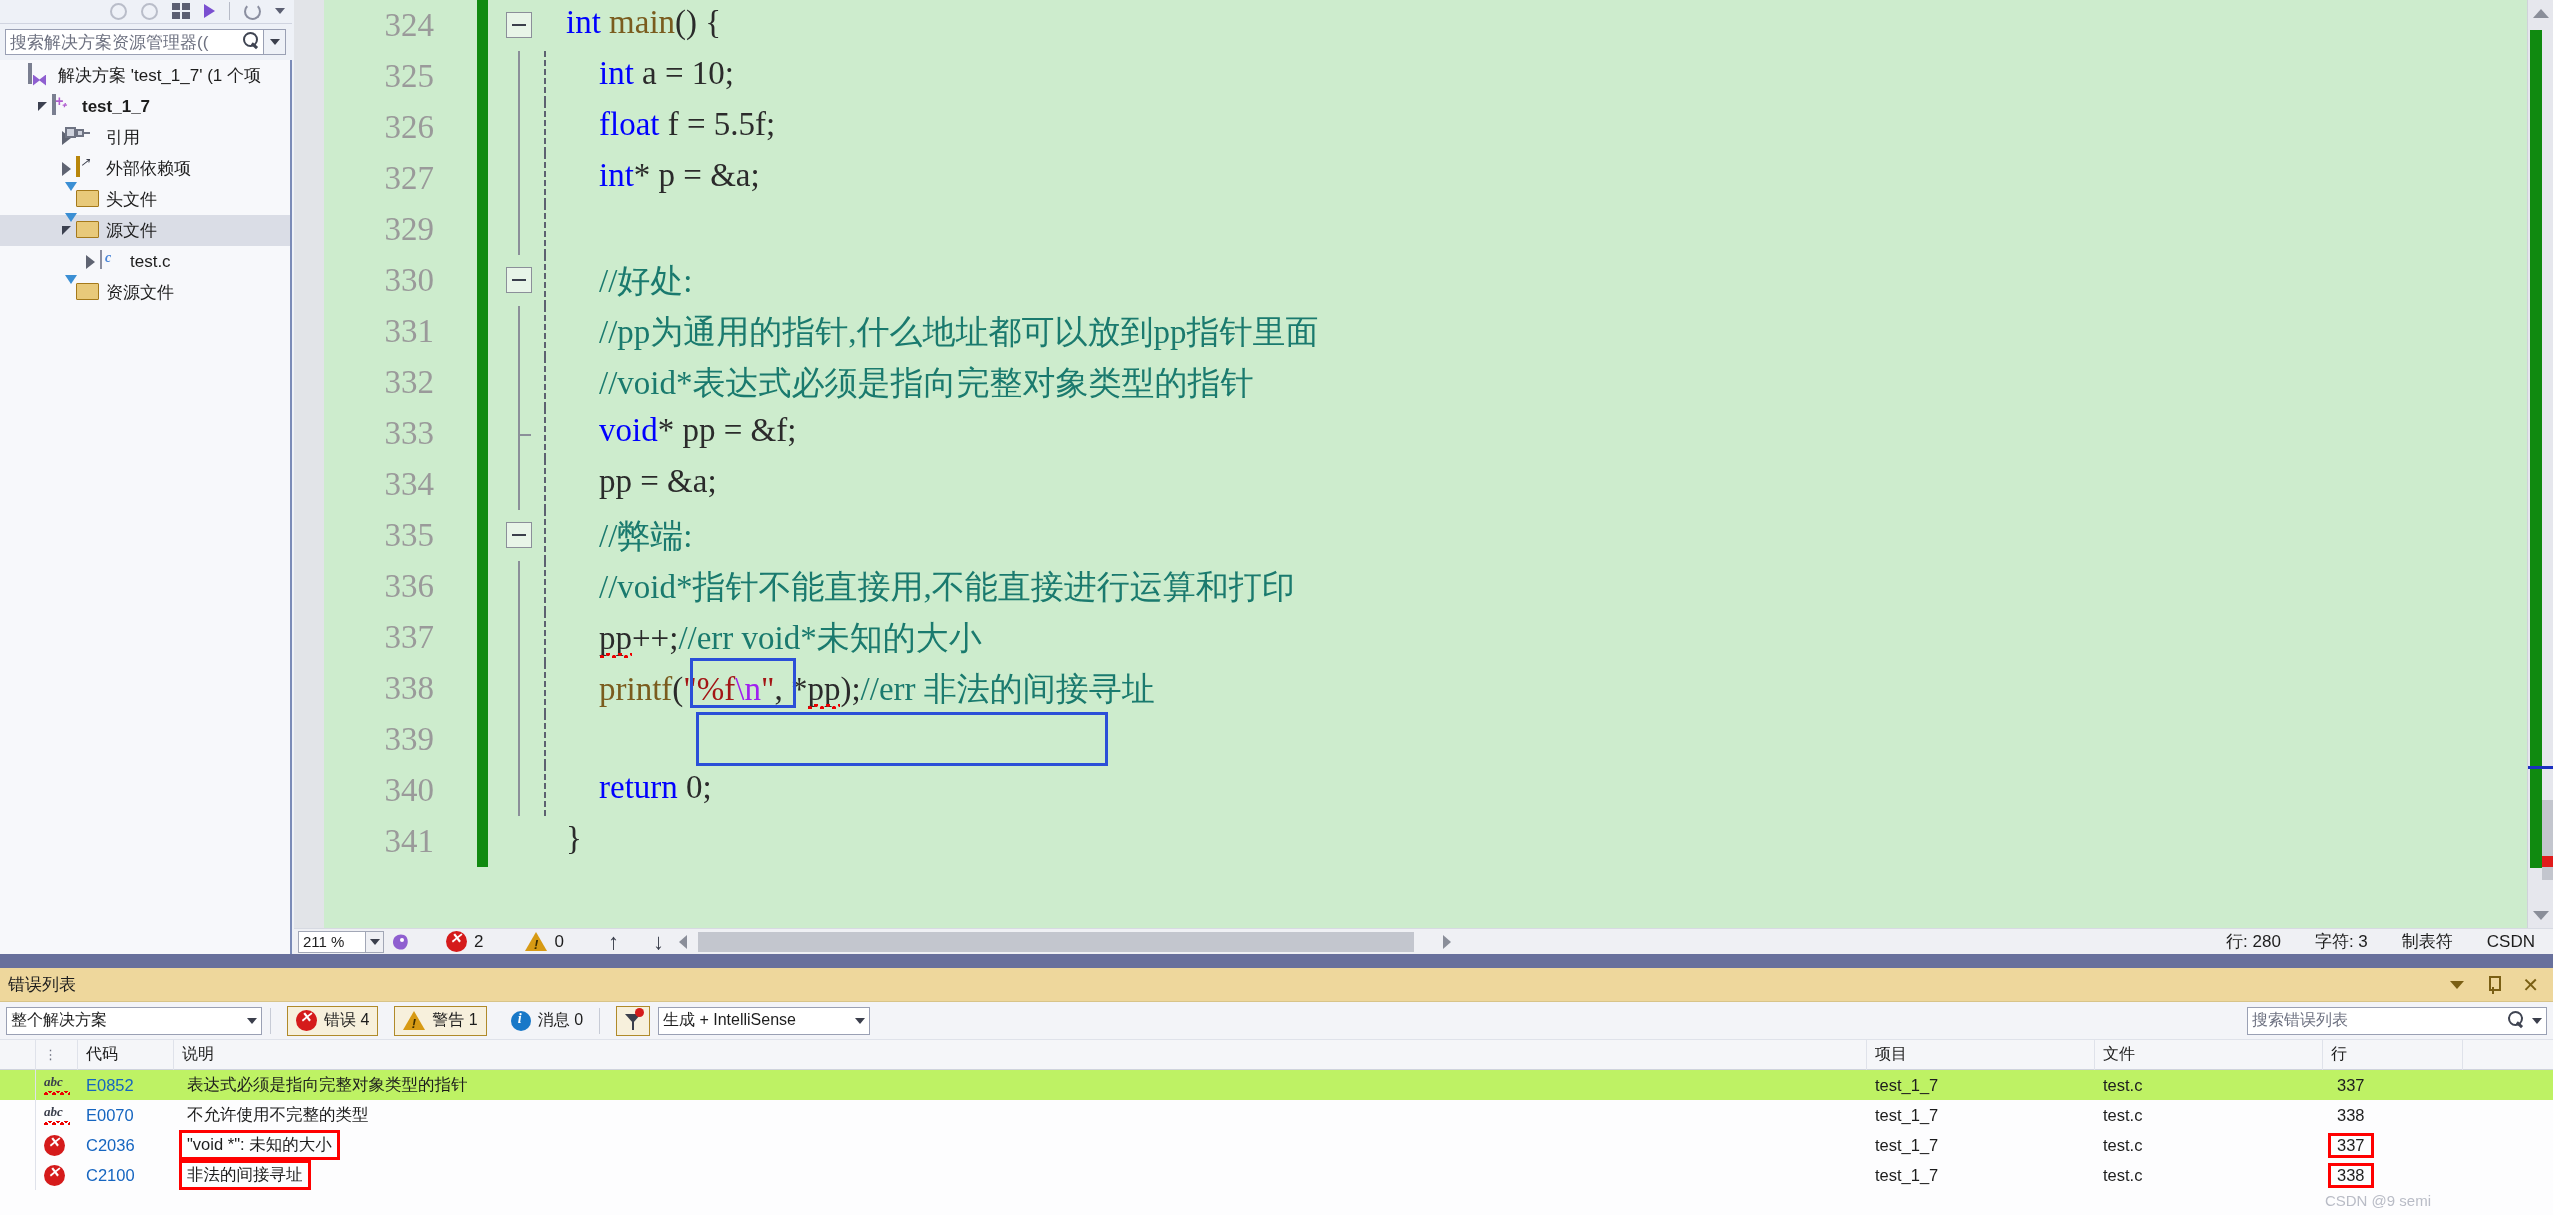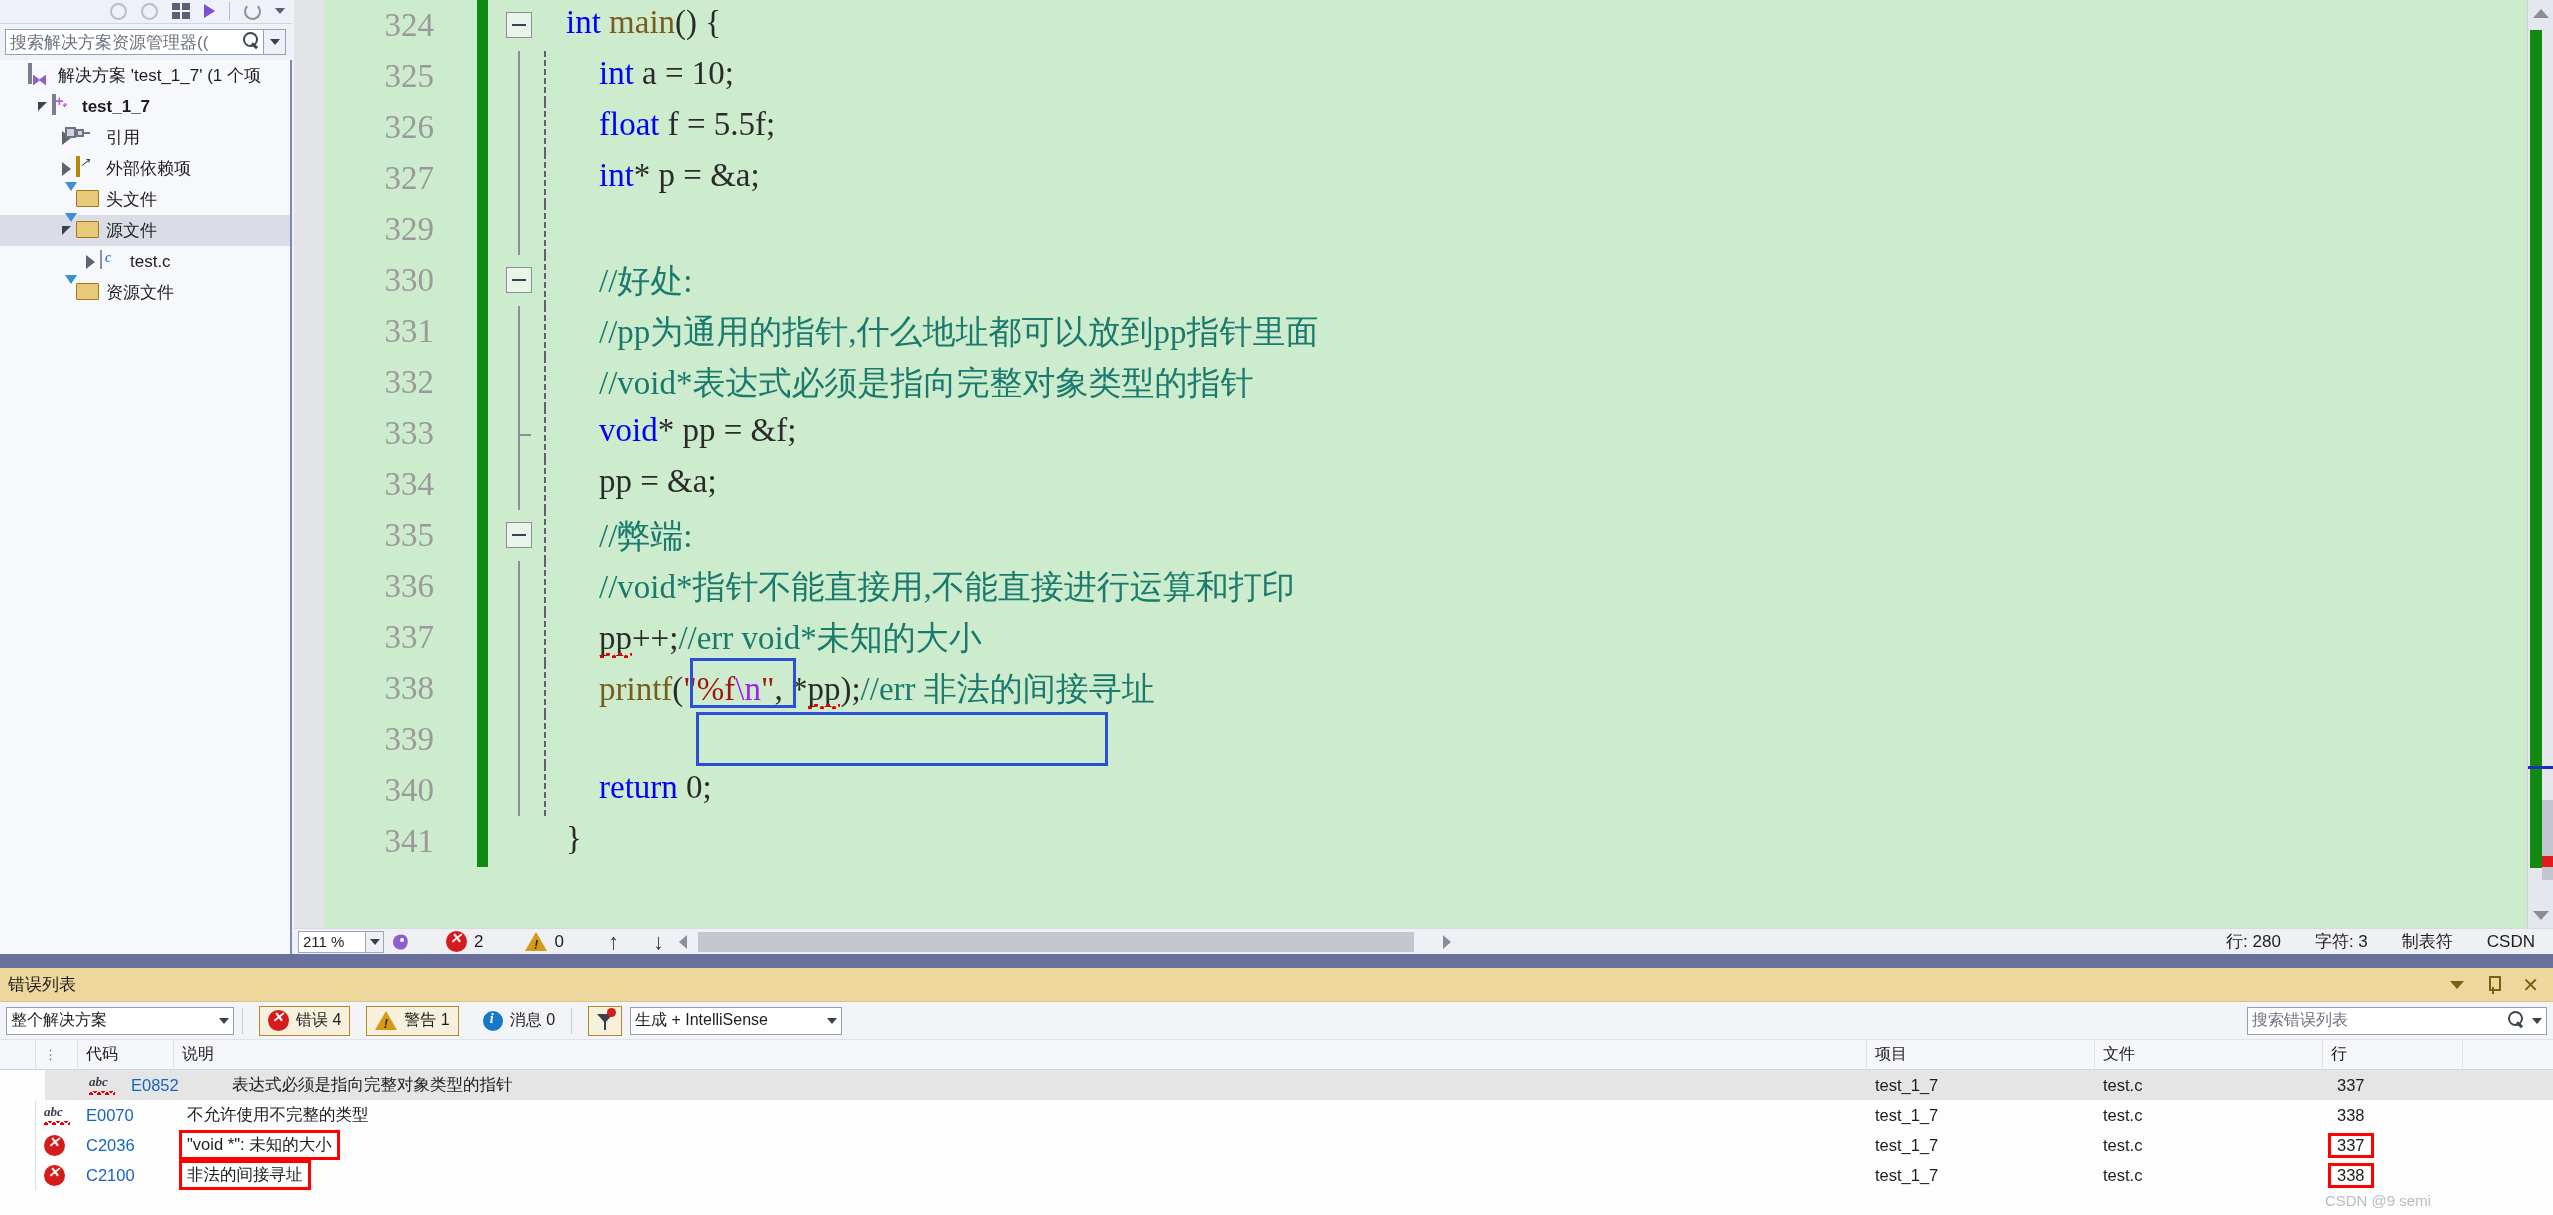--- a/index.html
+++ b/index.html
@@ -145,21 +145,21 @@
   .el-title .t { font-size:17px; color:#1d1d1d; }
   .el-title .caps { margin-left:auto; display:flex; align-items:center; gap:22px; padding-right:6px; }
   .cap-caret{width:0;height:0;border-left:7px solid transparent;border-right:7px solid transparent;border-top:8px solid #7a5f14;}
   .cap-pin{position:relative;width:14px;height:18px;}
   .cap-pin::before{content:"";position:absolute;left:3px;top:0;width:8px;height:11px;border:2px solid #7a5f14;}
   .cap-pin::after{content:"";position:absolute;left:6px;top:11px;width:2px;height:7px;background:#7a5f14;}
   .cap-x{font-size:20px;color:#7a5f14;line-height:18px;}
 
   .el-toolbar { height:38px; background:#f3f4f8; display:flex; align-items:center; padding:0 6px; gap:8px;
                 border-bottom:1px solid #dfe2ea; }
-  .el-select { width:228px; height:28px; background:#fff; border:1px solid #9aa0b4;
+  .el-select { width:256px; height:28px; background:#fff; border:1px solid #9aa0b4;
                display:flex; align-items:center; padding:0 4px; font-size:16px; color:#1d1d1d;font-family:Liberation Serif, serif; }
   .el-select .c { margin-left:auto; }
   .vdiv { width:1px; height:26px; background:#c7cbd6; }
   .el-btn { height:30px; border:1.8px solid #b08a2a; background:#f7f0dc; display:flex;
             align-items:center; gap:7px; padding:0 8px; font-size:16px; color:#1d1d1d;margin-left:8px; }
   .el-btn.plain { border:none; background:transparent; }
   .el-btn.iconly { padding:0 6px; }
   .info-dot{width:20px;height:20px;border-radius:50%;background:#1878c8;position:relative;}
   .info-dot::after{content:"i";position:absolute;left:7px;top:0px;color:#fff;font-size:14px;font-weight:bold;font-family:"Liberation Serif",serif;}
   .filt-ic{position:relative;width:20px;height:22px;}
@@ -179,21 +179,21 @@
   .c-gut{width:36px;border-right:1px solid #dfe2ea;}
   .c-ic{width:42px;}
   .c-code{width:96px;}
   .c-desc{flex:1;}
   .c-proj{width:228px;}
   .c-file{width:228px;}
   .c-line{width:140px;}
   .c-end{width:90px;border-right:none !important;}
 
   .el-row { height:30px; display:flex; align-items:center; font-size:16.5px; color:#1d1d1d; }
-  .el-row.sel { background:#e5e5e5;margin-left:45px; }
+  .el-row.sel { background:#bef264; }
   .el-row > div { height:30px; display:flex; align-items:center; padding-left:8px; }
   .el-row .c-code{color:#1565c0;}
   .abc-ic{position:relative;width:26px;height:20px;}
   .abc-ic::before{content:"abc";position:absolute;left:0;top:-1px;font-size:13px;font-weight:bold;color:#3b3f4c;font-family:"Liberation Serif",serif;}
   .abc-ic::after{content:"";position:absolute;left:0;bottom:0;width:26px;height:4px;
      background-image:radial-gradient(circle at 2px 3px,#e00 1.6px,transparent 1.7px),radial-gradient(circle at 6px 0.5px,#e00 1.6px,transparent 1.7px);
      background-size:8px 5px;background-repeat:repeat-x;}
   .err-ic{width:21px;height:21px;border-radius:50%;background:#d51b1b;position:relative;}
   .err-ic::after{content:"✕";position:absolute;left:4px;top:-1px;color:#fff;font-size:14px;font-weight:bold;}
   .redbox{outline:3px solid #ff0000; outline-offset:0px;}

